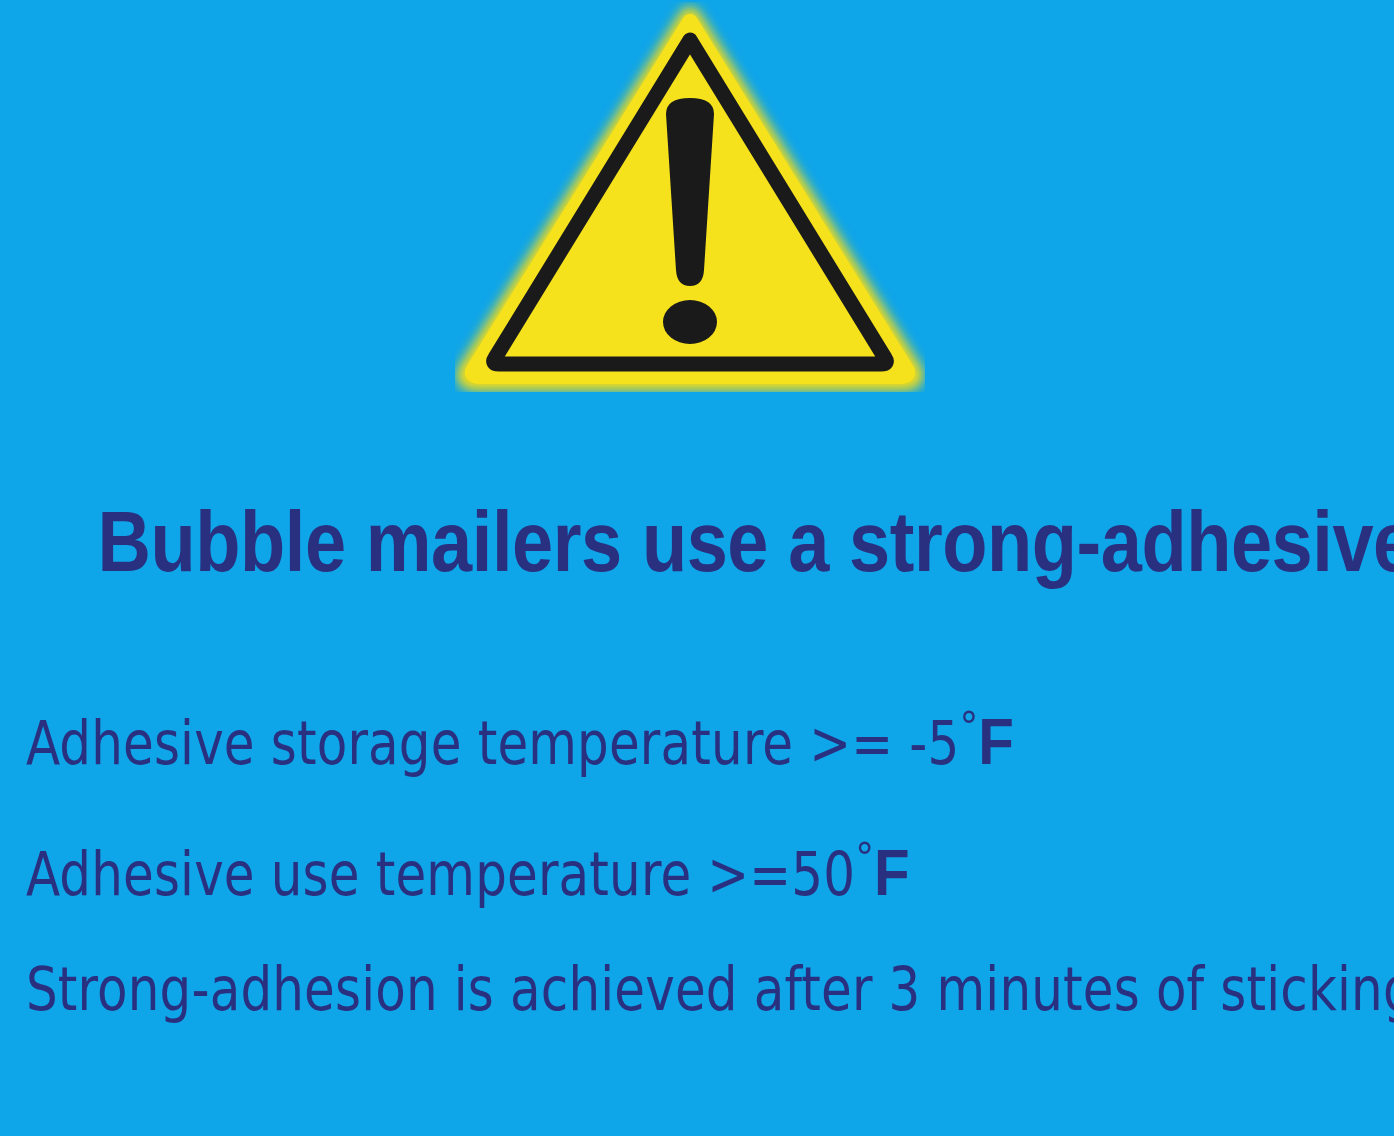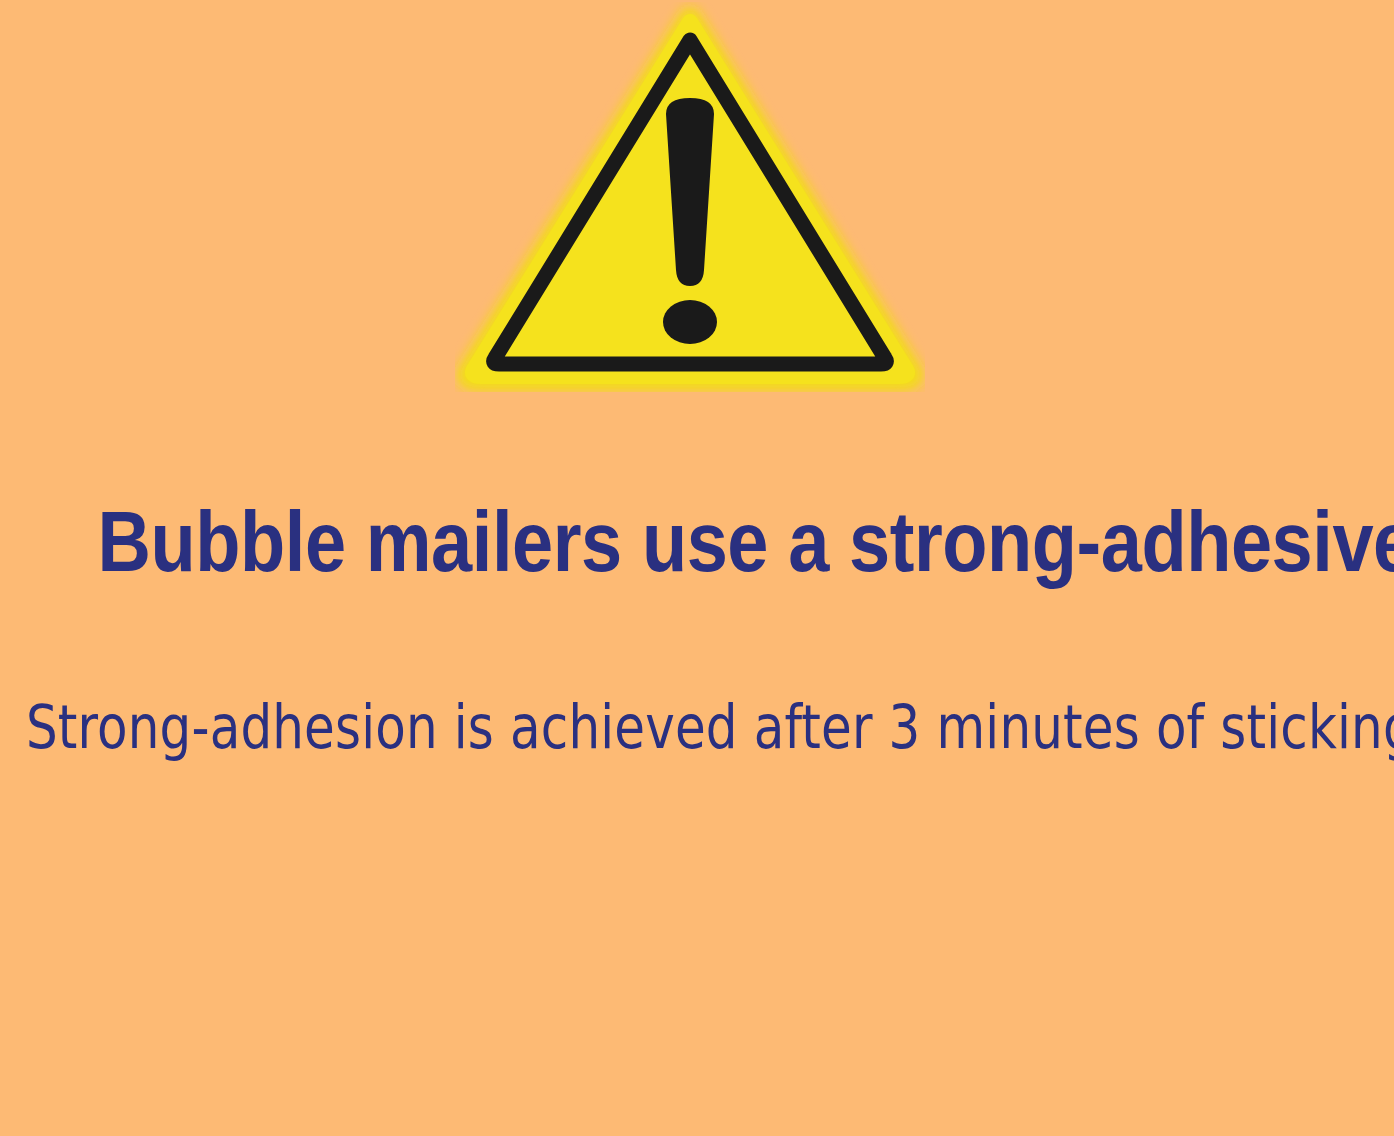--- a/index.html
+++ b/index.html
@@ -4,21 +4,21 @@
 <style>
   html, body {
     margin: 0;
     padding: 0;
     background: #ffffff;
   }
   #page {
     position: relative;
     width: 1394px;
     height: 1136px;
-    background: #fdba74;
+    background: #0ea5e9;
     overflow: hidden;
     font-family: "Liberation Sans", sans-serif;
   }
 
   
   #warning-sign {
     position: absolute;
     left: 455px;
     top: 2px;
     width: 470px;
@@ -108,21 +108,27 @@
       <path d="M211 112 Q211 96 235 96 Q259 96 259 112 L249 268 Q248 284 235 284 Q222 284 221 268 Z" fill="#1a1a1a"></path>
 
       <ellipse cx="235" cy="320" rx="27" ry="22" fill="#1a1a1a"></ellipse>
     </svg>
   </div>
 
   <div id="heading">Bubble mailers use a strong-adhesive</div>
 
   <div id="body-lines">
 
+    <div class="body-line">
+      <span class="txt"><span>Adhesive storage temperature &gt;= -5</span><span class="deg">°</span><span class="unit">F</span></span>
+    </div>
 
+    <div class="body-line">
+      <span class="txt"><span>Adhesive use temperature &gt;=50</span><span class="deg">°</span><span class="unit">F</span></span>
+    </div>
 
 
     <div class="body-line">
       <span class="txt"><span>Strong-adhesion is achieved after 3 minutes of sticking</span></span>
     </div>
 
   </div>
 
 </div>
 

